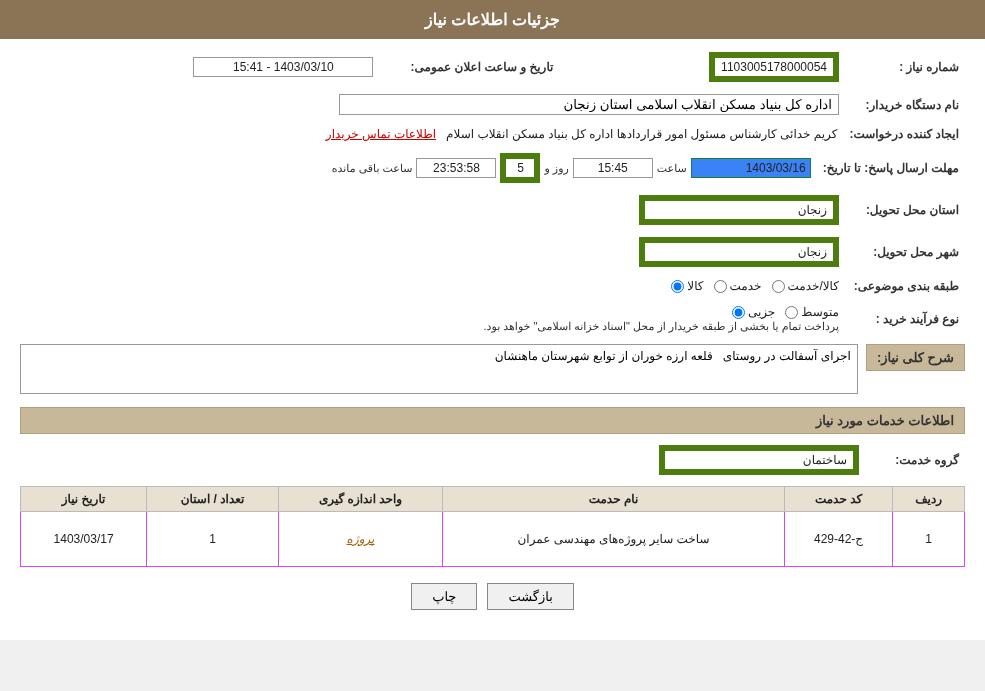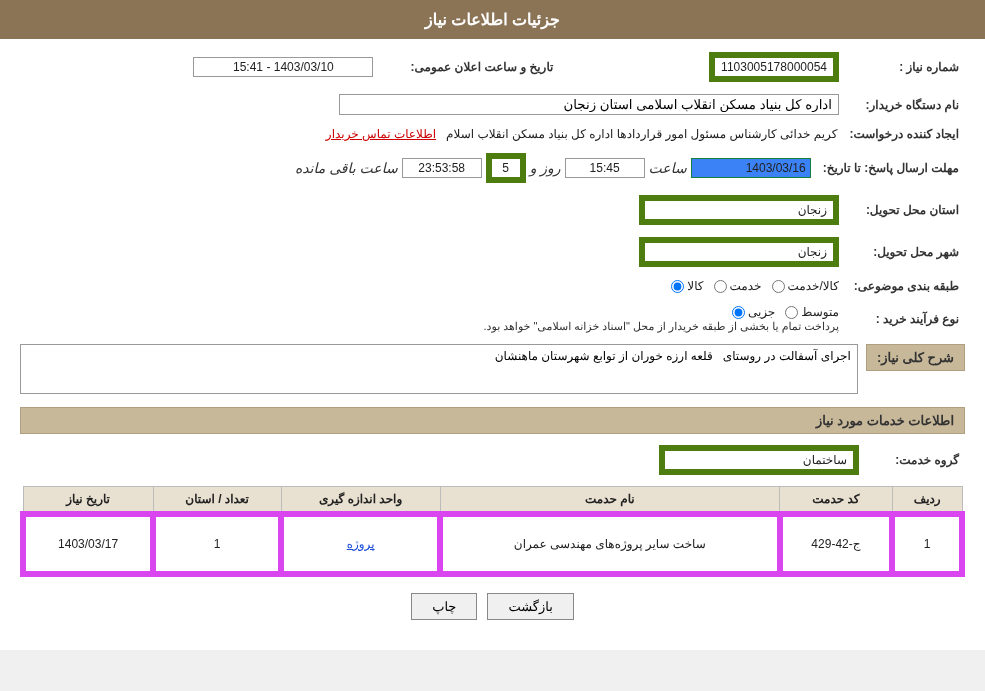--- a/index.html
+++ b/index.html
@@ -103,28 +103,29 @@
       margin-top: 8px;
     }
     .services-table th {
       background: #e8e0d0;
       border: 1px solid #bbb;
       padding: 5px 8px;
       text-align: center;
       font-weight: bold;
     }
     .services-table td {
-      border: 6px solid #d946ef;
+      border: 1px solid #d946ef;
       padding: 20px 8px;
       text-align: center;
       background: #fff;
     }
     .services-table td.link-cell {
-      color: #1d4ed8;
+      color: #a16207;
       text-decoration: underline;
+      font-style: italic;
     }
     .btn-row {
       display: flex;
       justify-content: center;
       gap: 10px;
       margin-top: 16px;
     }
     .btn {
       padding: 5px 20px;
       font-size: 13px;
@@ -154,23 +155,22 @@
       text-align: right;
     }
     .field-wide {
       width: 180px;
       border: 1px solid #999;
       background: #fff;
       padding: 2px 4px;
       text-align: center;
     }
     .inline-label {
-      font-size: 14px;
+      font-size: 11px;
       color: #333;
-      font-style: italic;
     }
     .comments-box {
       border: 1px solid #999;
       background: #fff;
       min-height: 70px;
       width: 100%;
       display: block;
       padding: 4px;
       resize: none;
     }

